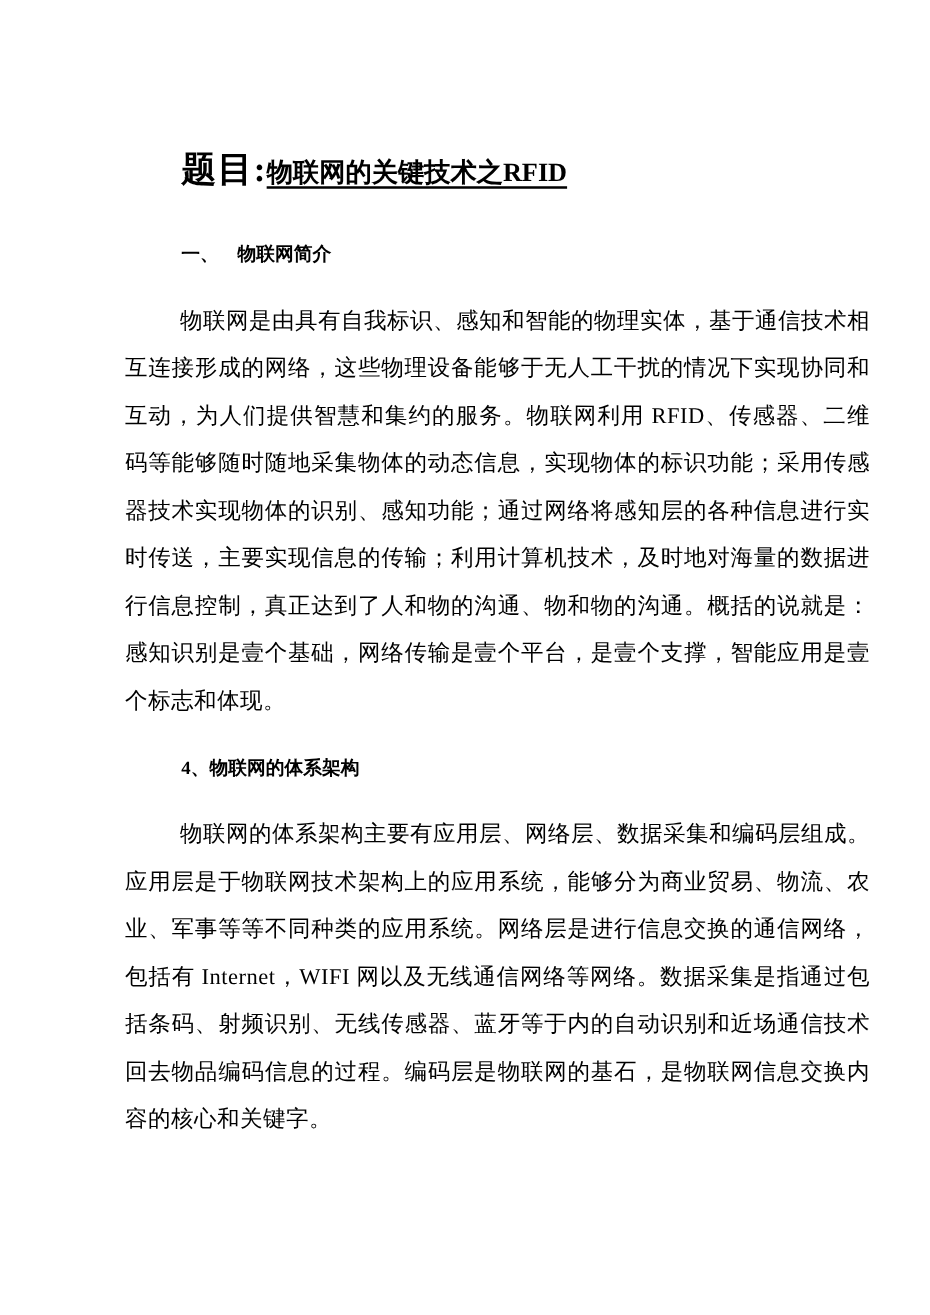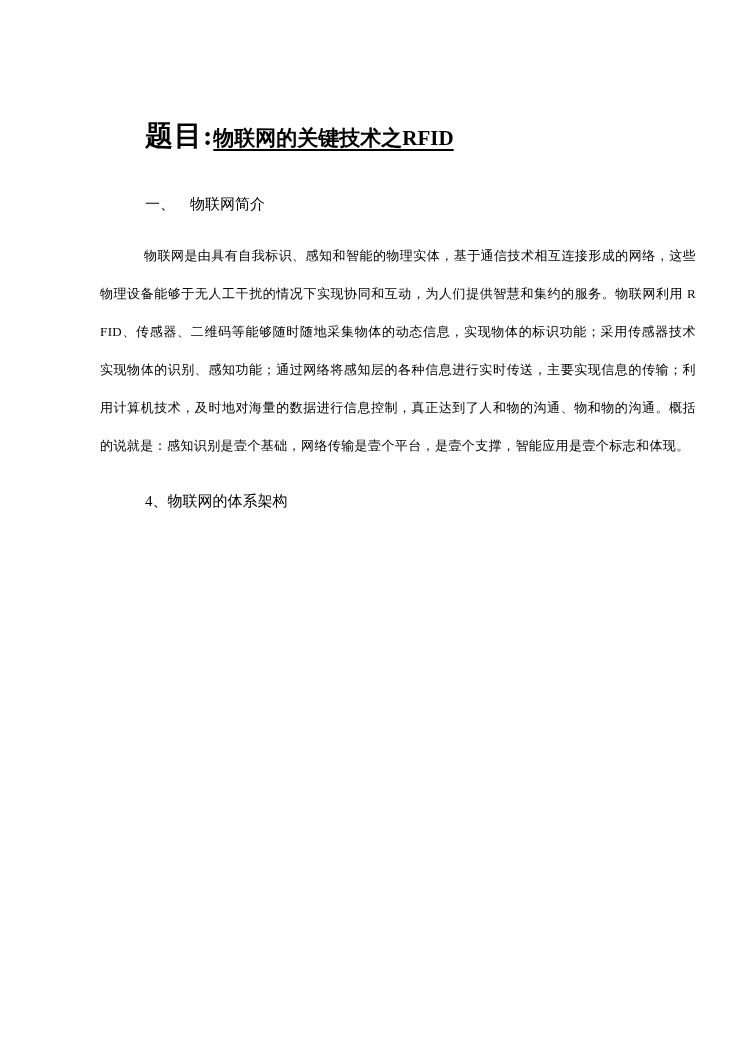--- a/index.html
+++ b/index.html
@@ -29,36 +29,36 @@
     letter-spacing: 1px;
   }
   .title-main {
     font-size: 21px;
     text-decoration: underline;
     text-underline-offset: 4px;
   }
   .heading {
     margin: 0 0 0 45px;
     font-size: 15px;
-    font-weight: normal;
+    font-weight: bold;
     line-height: 20px;
     white-space: pre-wrap;
   }
   .heading.section {
     margin-top: 38px;
   }
   .heading.sub1 {
     margin-top: 26px;
   }
   .heading.sub2 {
     margin-top: 26px;
   }
   .body-para {
     margin: 23px 0 0 0;
-    font-size: 13px;
+    font-size: 18px;
     line-height: 38px;
     text-align: justify;
     text-justify: inter-character;
     text-indent: 44px;
     letter-spacing: 0.4px;
     word-break: break-all;
   }
 </style>
 </head>
 <body>
@@ -67,14 +67,15 @@
 
   <h1 class="doc-title"><span class="title-prefix">题目:</span><span class="title-main">物联网的关键技术之RFID</span></h1>
 
   <h2 class="heading section">一、　物联网简介</h2>
 
 
   <p class="body-para">物联网是由具有自我标识、感知和智能的物理实体，基于通信技术相互连接形成的网络，这些物理设备能够于无人工干扰的情况下实现协同和互动，为人们提供智慧和集约的服务。物联网利用 RFID、传感器、二维码等能够随时随地采集物体的动态信息，实现物体的标识功能；采用传感器技术实现物体的识别、感知功能；通过网络将感知层的各种信息进行实时传送，主要实现信息的传输；利用计算机技术，及时地对海量的数据进行信息控制，真正达到了人和物的沟通、物和物的沟通。概括的说就是：感知识别是壹个基础，网络传输是壹个平台，是壹个支撑，智能应用是壹个标志和体现。</p>
 
   <h3 class="heading sub2">4、物联网的体系架构</h3>
 
+  <p class="body-para">物联网的体系架构主要有应用层、网络层、数据采集和编码层组成。应用层是于物联网技术架构上的应用系统，能够分为商业贸易、物流、农业、军事等等不同种类的应用系统。网络层是进行信息交换的通信网络，包括有 Internet，WIFI 网以及无线通信网络等网络。数据采集是指通过包括条码、射频识别、无线传感器、蓝牙等于内的自动识别和近场通信技术回去物品编码信息的过程。编码层是物联网的基石，是物联网信息交换内容的核心和关键字。</p>
 
 </div>
 
 </body></html>

